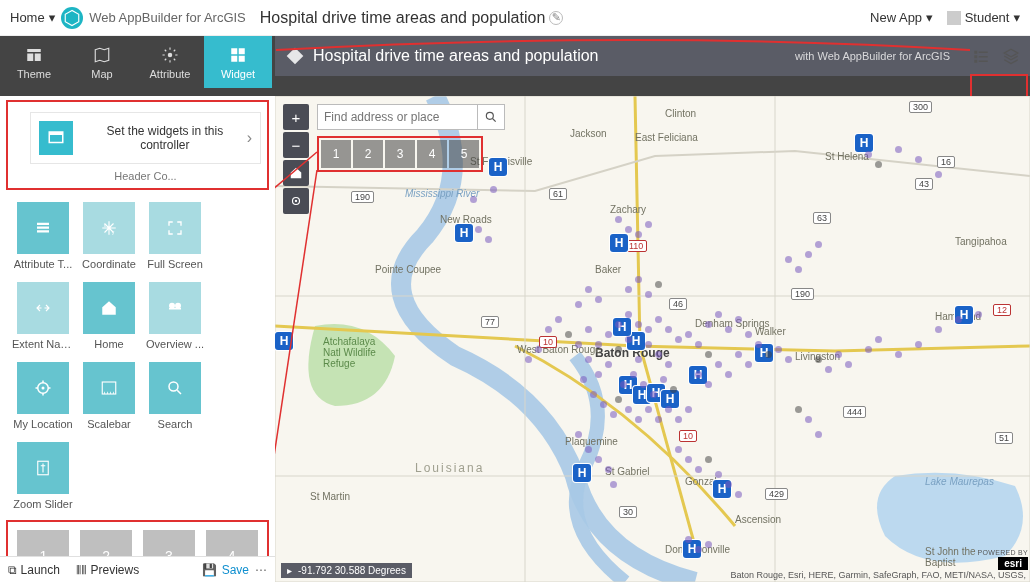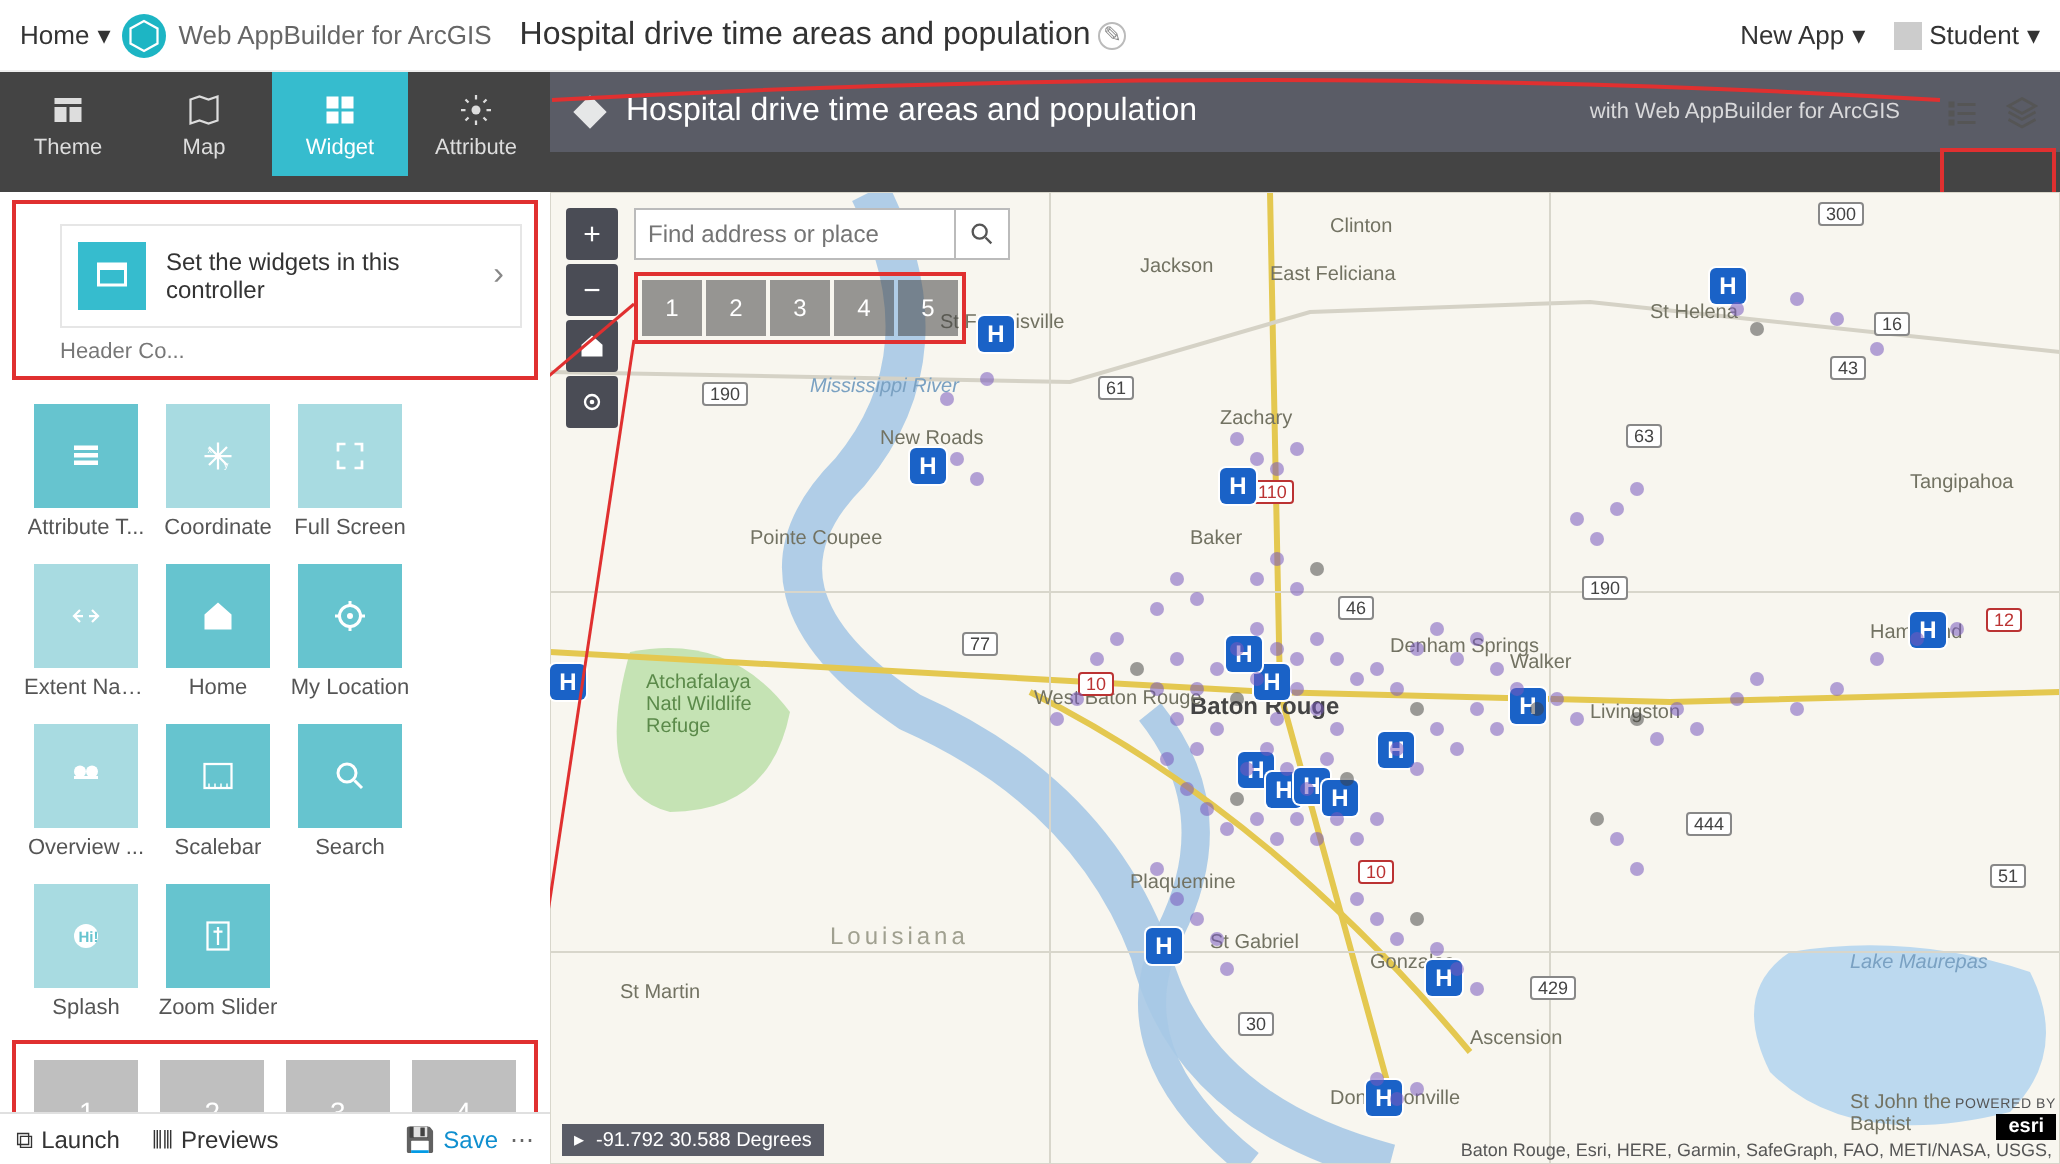--- a/index.html
+++ b/index.html
@@ -23,21 +23,21 @@
   .map-header-bar { height:40px; background:#5a5c66; display:flex; align-items:center; padding:0 10px; color:#fff; }
   .map-header-bar .mh-logo { width:20px; height:20px; display:inline-flex; align-items:center; justify-content:center; margin-right:8px; }
   .map-header-bar .mh-title { font-size:16px; font-weight:500; }
   .map-header-bar .mh-sub { margin-left:auto; font-size:11px; color:#d9d9db; padding-right:70px;}
   .header-icons { position:absolute; top:0; right:6px; height:40px; display:flex; align-items:center; gap:4px; }
   .header-icons .hicon { width:26px; height:26px; display:flex; align-items:center; justify-content:center; color:#555; border-radius:3px; cursor:pointer; }
   .header-icons .hicon.layers { color:#555; }
   .redbox-header { position:absolute; top:38px; right:2px; width:58px; height:40px; border:2px solid #e03030; pointer-events:none; }
   
   .left-panel { position:absolute; left:0; top:96px; width:275px; bottom:26px; background:#fff; overflow:hidden; }
-  .controller-row { border:2px solid #e03030; margin:4px 6px 2px 6px; padding:10px 6px 6px 22px; }
+  .controller-row { border:2px solid #e03030; margin:4px 6px 2px 6px; padding:10px 6px 6px 22px;text-align:center; }
   .controller-inner { display:flex; align-items:center; border:1px solid #e6e6e6; padding:8px; cursor:pointer; }
   .ci-icon { width:34px; height:34px; background:#36bcce; margin-right:10px; display:flex; align-items:center; justify-content:center; color:#fff; }
   .ci-text { flex:1; font-size:12px; color:#333; }
   .ci-chev { color:#888; }
   .ci-label { font-size:11px; color:#777; margin-top:6px; }
   .widget-grid { display:flex; flex-wrap:wrap; padding:6px 4px 0 10px; gap:0; }
   .wg { width:64px; margin:4px 1px 8px 1px; display:flex; flex-direction:column; align-items:center; cursor:pointer; }
   .wg .tile { width:52px; height:52px; background:#66c4cf; display:flex; align-items:center; justify-content:center; color:#fff; }
   .wg .tile.faded { background:#a8dbe1; }
   .wg .cap { font-size:11px; color:#555; margin-top:4px; text-align:center; height:12px; overflow:hidden; white-space:nowrap; max-width:62px; text-overflow:ellipsis;}
@@ -114,39 +114,39 @@
       <span>Theme</span>
     </div>
     <div class="builder-tab">
       <span class="bicon">
           <svg class="icon" viewBox="0 0 24 24">
             <path d="M3 5l6-2 6 2 6-2v16l-6 2-6-2-6 2z" fill="none" stroke="currentColor" stroke-width="1.5"></path>
           </svg>
         </span>
       <span>Map</span>
     </div>
+    <div class="builder-tab">
+      <span class="bicon">
+          <svg class="icon" viewBox="0 0 24 24">
+            <circle cx="12" cy="12" r="3" fill="currentColor"></circle>
+            <path d="M12 2v3M12 19v3M2 12h3M19 12h3M5 5l2 2M17 17l2 2M19 5l-2 2M5 19l2-2" stroke="currentColor" stroke-width="1.5"></path>
+          </svg>
+        </span>
+      <span>Attribute</span>
+    </div>
     <div class="builder-tab active">
       <span class="bicon">
           <svg class="icon" viewBox="0 0 24 24">
             <rect x="3" y="3" width="8" height="8" fill="currentColor"></rect>
             <rect x="13" y="3" width="8" height="8" fill="currentColor"></rect>
             <rect x="3" y="13" width="8" height="8" fill="currentColor"></rect>
             <rect x="13" y="13" width="8" height="8" fill="currentColor"></rect>
           </svg>
         </span>
       <span>Widget</span>
-    </div>
-    <div class="builder-tab">
-      <span class="bicon">
-          <svg class="icon" viewBox="0 0 24 24">
-            <circle cx="12" cy="12" r="3" fill="currentColor"></circle>
-            <path d="M12 2v3M12 19v3M2 12h3M19 12h3M5 5l2 2M17 17l2 2M19 5l-2 2M5 19l2-2" stroke="currentColor" stroke-width="1.5"></path>
-          </svg>
-        </span>
-      <span>Attribute</span>
     </div>
   </div>
   <div class="map-header-wrap">
     <div class="map-header-bar">
       <span class="mh-logo">
           <svg viewBox="0 0 24 24" width="20" height="20">
             <polygon points="12,2 22,12 12,22 2,12" fill="#fff" opacity=".85"></polygon>
           </svg>
         </span>
       <span class="mh-title">Hospital drive time areas and population</span>
@@ -231,65 +231,56 @@
       </div>
     <div class="wg">
         <div class="tile">
           <svg class="icon" viewBox="0 0 24 24">
             <path d="M3 11l9-8 9 8v10H3z" fill="#fff"></path>
           </svg>
         </div>
         <div class="cap">Home</div>
       </div>
     <div class="wg">
+        <div class="tile faded">
+          <svg class="icon" viewBox="0 0 24 24">
+            <circle cx="8" cy="9" r="4" fill="#fff"></circle>
+            <circle cx="16" cy="9" r="4" fill="#fff"></circle>
+            <path d="M4 13h16" stroke="#fff" stroke-width="2"></path>
+          </svg>
+        </div>
+        <div class="cap">Overview ...</div>
+      </div>
+    <div class="wg">
         <div class="tile">
           <svg class="icon" viewBox="0 0 24 24">
             <circle cx="12" cy="12" r="7" fill="none" stroke="#fff" stroke-width="2"></circle>
             <circle cx="12" cy="12" r="2" fill="#fff"></circle>
             <path d="M12 2v3M12 19v3M2 12h3M19 12h3" stroke="#fff" stroke-width="2"></path>
           </svg>
         </div>
         <div class="cap">My Location</div>
       </div>
     <div class="wg">
-        <div class="tile faded">
-          <svg class="icon" viewBox="0 0 24 24">
-            <circle cx="8" cy="9" r="4" fill="#fff"></circle>
-            <circle cx="16" cy="9" r="4" fill="#fff"></circle>
-            <path d="M4 13h16" stroke="#fff" stroke-width="2"></path>
-          </svg>
-        </div>
-        <div class="cap">Overview ...</div>
-      </div>
-    <div class="wg">
         <div class="tile">
           <svg class="icon" viewBox="0 0 24 24">
             <rect x="3" y="4" width="18" height="16" fill="none" stroke="#fff" stroke-width="1.5"></rect>
             <path d="M6 20v-3M10 20v-3M14 20v-3M18 20v-3" stroke="#fff"></path>
           </svg>
         </div>
         <div class="cap">Scalebar</div>
       </div>
     <div class="wg">
         <div class="tile">
           <svg class="icon" viewBox="0 0 24 24">
             <circle cx="10" cy="10" r="6" fill="none" stroke="#fff" stroke-width="2"></circle>
             <path d="M15 15l5 5" stroke="#fff" stroke-width="2"></path>
           </svg>
         </div>
         <div class="cap">Search</div>
-      </div>
-    <div class="wg">
-        <div class="tile faded">
-          <svg class="icon" viewBox="0 0 24 24">
-            <circle cx="12" cy="12" r="8" fill="#fff"></circle>
-            <text x="7" y="16" fill="#66c4cf" font-size="10" font-weight="bold">Hi!</text>
-          </svg>
-        </div>
-        <div class="cap">Splash</div>
       </div>
     <div class="wg">
         <div class="tile">
           <svg class="icon" viewBox="0 0 24 24">
             <rect x="5" y="3" width="14" height="18" fill="none" stroke="#fff" stroke-width="1.5"></rect>
             <path d="M12 6v12M9 9h6" stroke="#fff" stroke-width="1.5"></path>
           </svg>
         </div>
         <div class="cap">Zoom Slider</div>
       </div>

